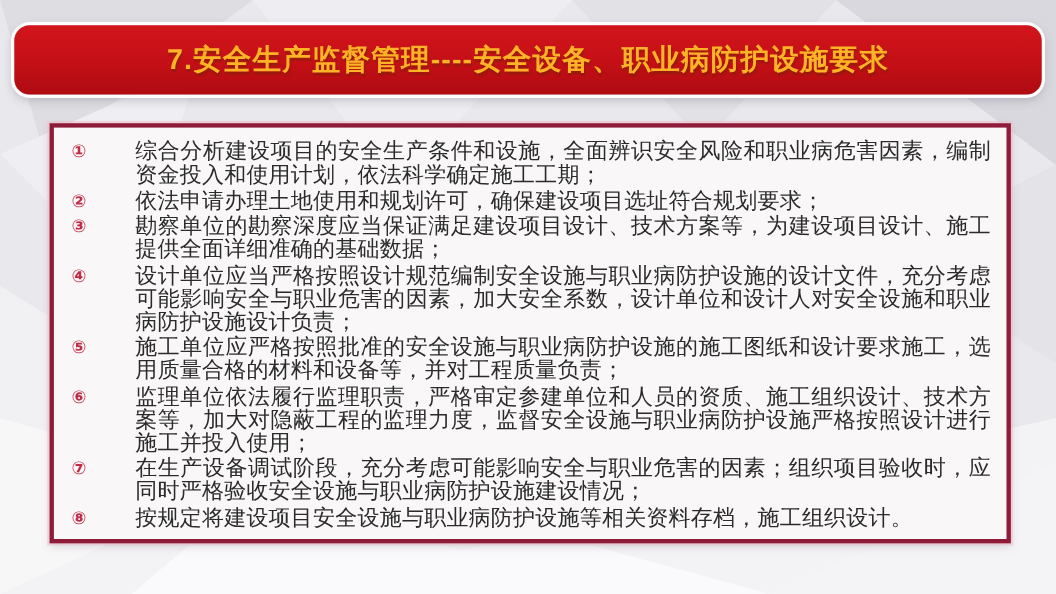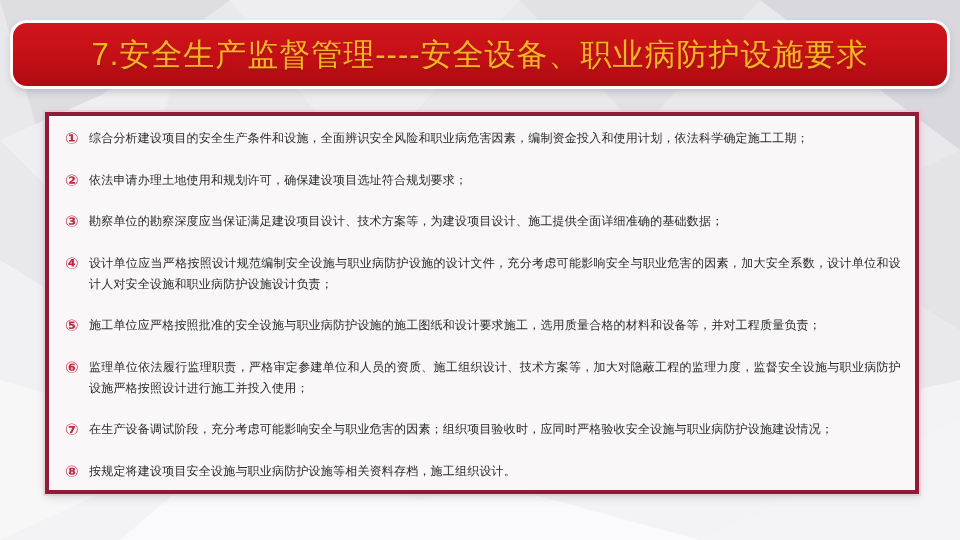--- a/index.html
+++ b/index.html
@@ -14,21 +14,21 @@
   
   .banner{
     position:absolute;left:13px;top:23px;width:934px;height:63px;
     background:linear-gradient(180deg,#d2151c 0%,#c40f16 55%,#ae0b11 100%);
     border-radius:14px;
     box-shadow:0 0 0 3px rgba(255,255,255,0.95), 0 4px 10px rgba(110,110,125,0.45);
     display:flex;align-items:center;justify-content:center;
   }
   .banner .title{
     color:#fcb326;
-    font-size:31px;font-weight:normal;letter-spacing:1px;
+    font-size:26px;font-weight:bold;letter-spacing:1px;
     text-shadow:1px 2px 1px rgba(110,40,0,0.45);
     white-space:nowrap;
   }
 
   
   .content-box{
     position:absolute;left:45px;top:112px;width:874px;height:382px;
     box-sizing:border-box;
     background:#f9f7f8;
     border:4px solid #8e1c38;
@@ -36,23 +36,24 @@
     padding:12px 14px 8px 16px;
     display:flex;flex-direction:column;justify-content:space-between;
   }
   .item{display:flex;align-items:flex-start;}
   .item .num{
     flex:none;width:24px;
     color:#c22a45;font-size:16px;line-height:21px;font-weight:bold;
   }
   .item .txt{
     flex:1;
-    color:#2b2b2b;font-size:12px;line-height:21px;
+    color:#2b2b2b;font-size:20px;line-height:21px;
     letter-spacing:0.2px;
     text-align:justify;
+    margin-left:34px;
   }
 
   
   .watermark{
     position:absolute;right:16px;bottom:22px;
     display:flex;align-items:center;gap:6px;
     z-index:5;
   }
   .wicon{display:inline-block;width:44px;height:38px;}
   .wlabel{

